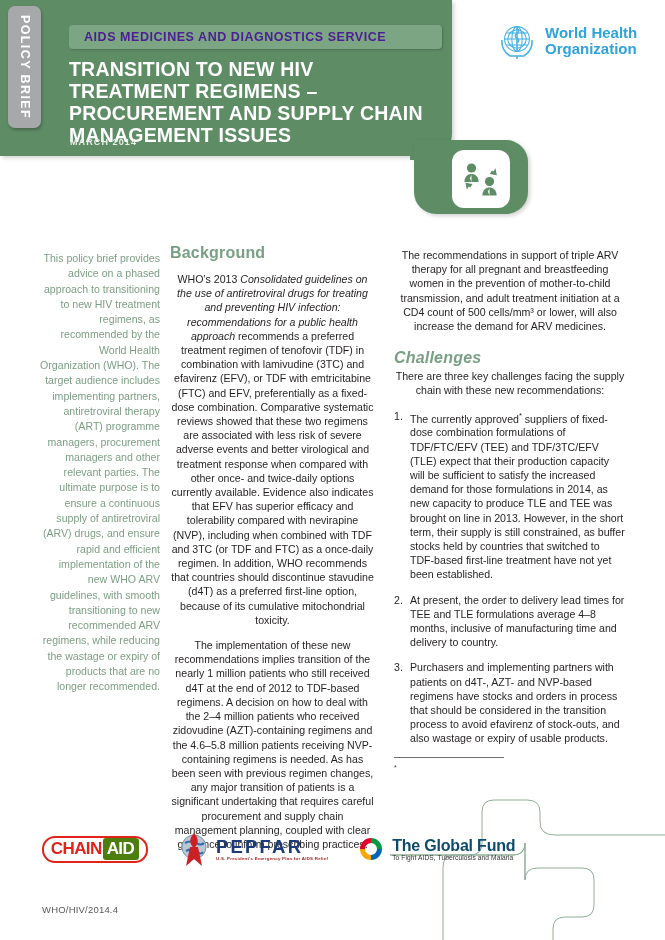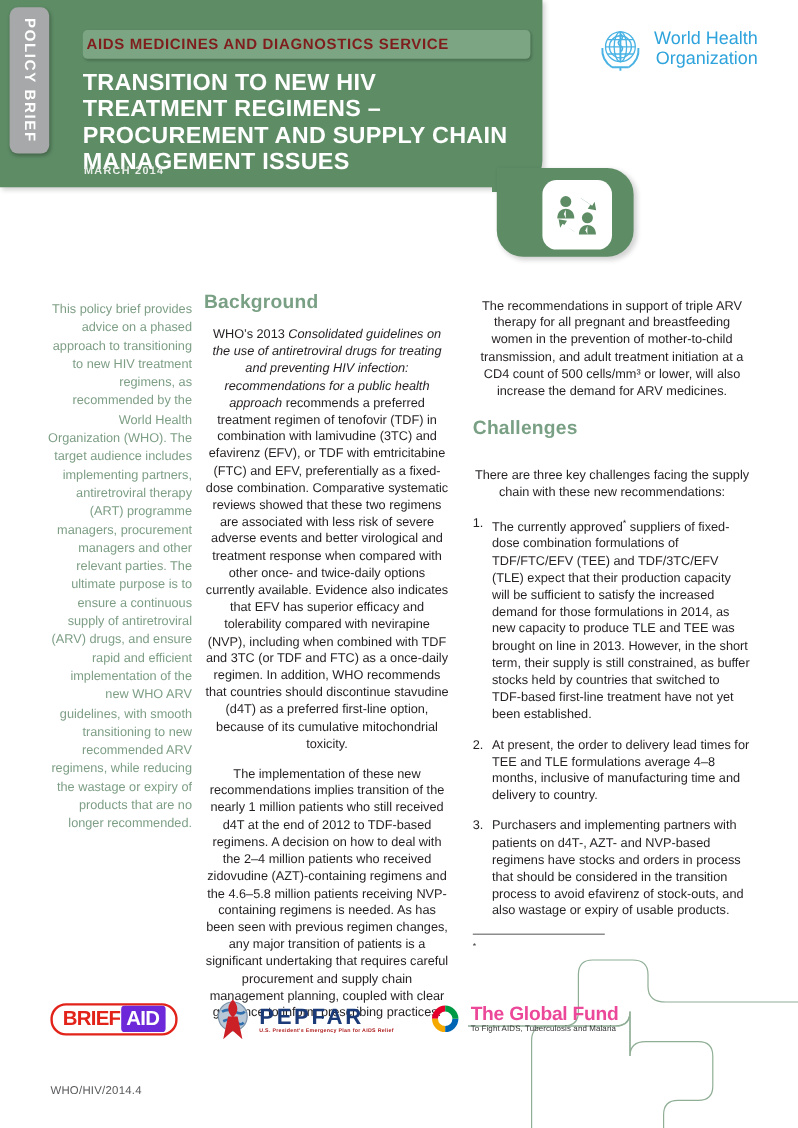--- a/index.html
+++ b/index.html
@@ -57,22 +57,22 @@
   }
 
   .service-bar {
     position:absolute; left:69px; top:25px; width:373px; height:24px;
     background:#7ca683; border-radius:4px;
     box-shadow: 1px 1px 2px rgba(0,0,0,.18);
     display:flex; align-items:center;
     z-index:3;
   }
   .service-bar span {
-    color:#7f1d1d; font-size:12.5px; font-weight:bold; letter-spacing:.55px;
-    padding-left:3px;
+    color:#4c1d95; font-size:12.5px; font-weight:bold; letter-spacing:.55px;
+    padding-left:15px;
     font-family:"Liberation Sans", sans-serif;
   }
 
   .main-title {
     position:absolute; left:69px; top:58px; width:360px;
     color:#ffffff; font-weight:bold; font-size:19.5px; line-height:22px;
     letter-spacing:.2px;
     z-index:3;
     text-transform:uppercase;
   }
@@ -80,23 +80,22 @@
     position:absolute; left:70px; top:137px;
     color:#e9eee9; font-size:9px; font-weight:bold; letter-spacing:1.1px;
     z-index:3;
   }
 
   .who-logo {
     position:absolute; left:496px; top:20px;
     display:flex; align-items:center; gap:7px;
   }
   .who-logo-text {
-    color:#2ea3dc; font-weight:normal; font-size:15px; line-height:16px;
+    color:#2ea3dc; font-weight:bold; font-size:15px; line-height:16px;
     letter-spacing:0px;
-    text-align:right;
   }
 
   
   .body-cols {
     position:absolute; left:0; top:243px; width:665px;
   }
   .col-lead {
     position:absolute; left:38px; top:8px; width:122px;
     text-align:right;
     color:#7d9e85; font-size:10.6px; line-height:15.3px;
@@ -106,21 +105,21 @@
     color:#231f20; font-size:10.6px; line-height:14.2px;
   }
   .col-right {
     position:absolute; left:394px; top:5px; width:232px;
     color:#231f20; font-size:10.6px; line-height:14.2px;
   }
   h2.sect {
     color:#79a084; font-size:16px; font-weight:bold; letter-spacing:.2px;
     margin:0 0 9px 0; line-height:20px;
   }
-  .col-right h2.sect { margin-top:15px; margin-bottom:21px; }
+  .col-right h2.sect { margin-top:15px; margin-bottom:1px;font-style:italic; }
   p.body { margin:0 0 11px 0; text-align:center; }
   p.body.last { margin-bottom:0; }
   em { font-style:italic; }
 
   ol.challenges { list-style:none; margin:0; padding:0; }
   ol.challenges li {
     position:relative; padding-left:16px; margin-bottom:11px;
   }
   ol.challenges li .num {
     position:absolute; left:0; top:0;
@@ -142,30 +141,30 @@
 
   .unitaid {
     position:relative; width:106px; height:27px;
     border:2.5px solid #e2231a; border-radius:13px;
     display:flex; align-items:center; justify-content:center;
     background:#ffffff;
     overflow:hidden;
   }
   .unitaid .u1 { color:#e2231a; font-weight:bold; font-size:17px; letter-spacing:-.6px; font-family:"Liberation Sans", sans-serif; }
   .unitaid .u2 {
-    background:#6d28d9; color:#ffffff; font-weight:bold; font-size:17px;
+    background:#4d7c0f; color:#ffffff; font-weight:bold; font-size:17px;
     letter-spacing:-.6px; padding:1px 5px 1px 4px; border-radius:3px; margin-left:1px;
   }
 
   .pepfar { display:flex; align-items:center; gap:4px; }
   .pepfar-text .pf1 { color:#1b3a78; font-weight:bold; font-size:18.5px; letter-spacing:2.2px; line-height:19px; }
   .pepfar-text .pf2 { color:#b02020; font-size:4.4px; font-weight:bold; letter-spacing:.25px; line-height:6px; }
 
   .gfund { display:flex; align-items:center; gap:6px; }
-  .gfund-text .gf1 { color:#ec4899; font-weight:bold; font-size:16px; line-height:17px; letter-spacing:-.2px; }
+  .gfund-text .gf1 { color:#0c4a6e; font-weight:bold; font-size:16px; line-height:17px; letter-spacing:-.2px; }
   .gfund-text .gf2 { color:#333333; font-size:6.6px; line-height:8px; letter-spacing:.1px; }
 
   .doc-code {
     position:absolute; left:42px; top:71px;
     color:#58595b; font-size:9.5px; letter-spacing:.2px;margin-top:11px;
   }
 </style>
 </head>
 <body>
 
@@ -267,21 +266,21 @@
       <div class="footnote">
         <span class="star">*</span>
       </div>
     </div>
   </div>
 
   <div class="footer">
     <div class="logos">
 
       <div class="unitaid">
-        <span class="u1">BRIEF</span>
+        <span class="u1">CHAIN</span>
           <span class="u2">AID</span>
       </div>
 
       <div class="pepfar">
         <svg width="36" height="38" viewBox="0 0 36 38">
           <circle cx="18" cy="17" r="12" fill="#b9c8d6" stroke="#7b93aa" stroke-width="1"></circle>
           <path d="M9 13 Q14 10 20 13 Q25 16 28 13" fill="none" stroke="#2f6fae" stroke-width="2.2"></path>
           <path d="M10 21 Q16 18 21 22 Q25 25 27 22" fill="none" stroke="#2f6fae" stroke-width="2.2"></path>
           <path d="M18 3 C13 8 13 14 18 18 C23 14 23 8 18 3 Z" fill="#cc2027"></path>
           <path d="M14 17 L10 36 L18 29 L26 36 L22 17 Z" fill="#cc2027"></path>

